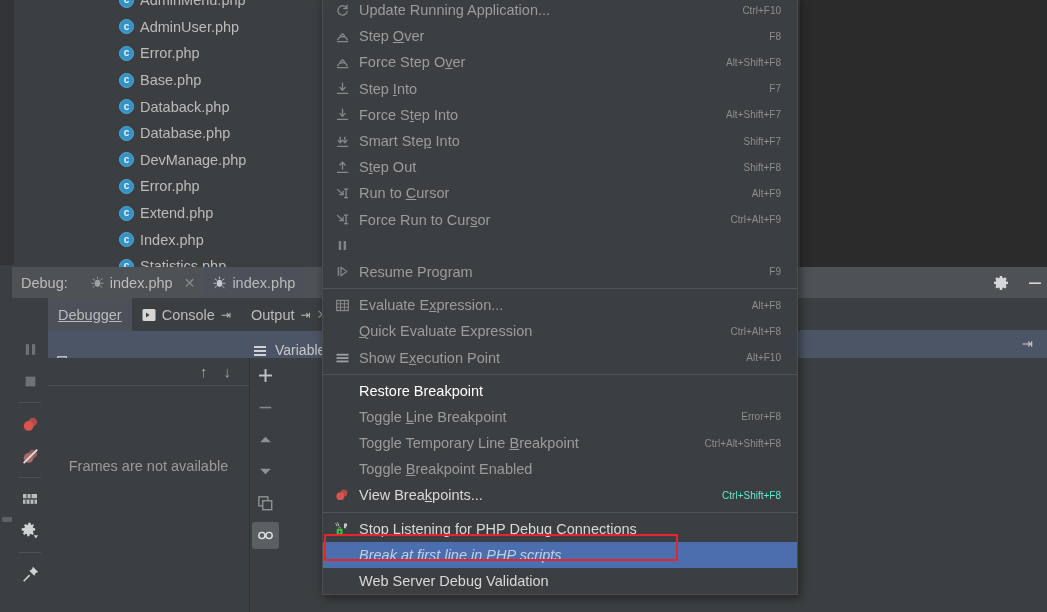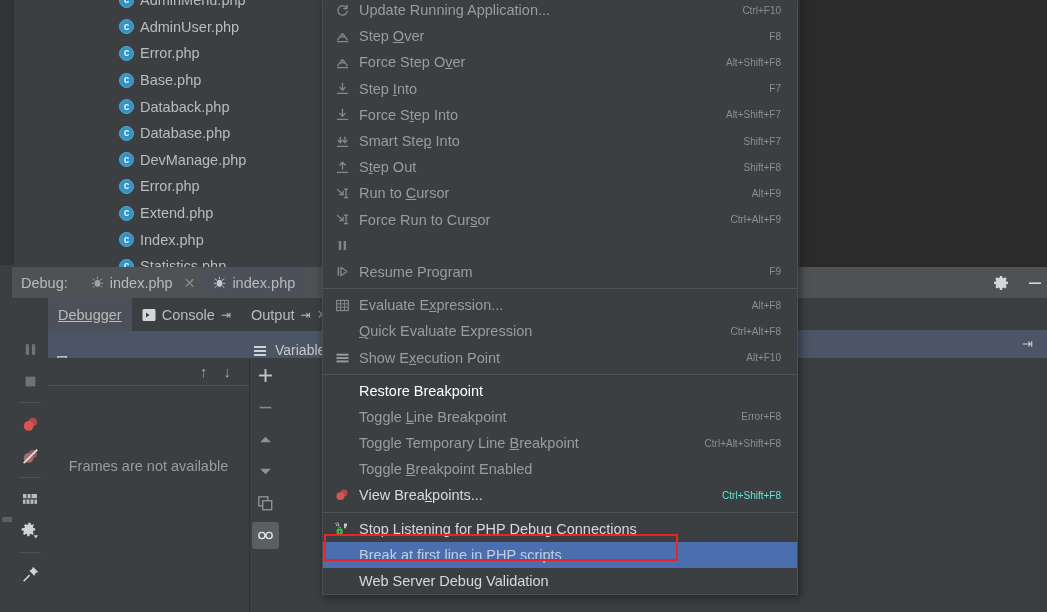--- a/index.html
+++ b/index.html
@@ -194,21 +194,21 @@
     width: 22px; flex: 0 0 22px; display: flex;
     align-items: center; justify-content: center;
     margin-right: 6px;
   }
   .mi .lbl { flex: 1 1 auto; }
   .mi .acc { color: #8b8d8e; font-size: 10px; margin-left: 18px; }
   .mi.enabled { color: #d8d8d8; align-items: center; }
   .mi.enabled .acc { color: #5eead4; }
   .mi.bright { color: #ffffff; }
   .mi.selected {
-    background: #4b6eaf; color: #c9d3e3;
+    background: #4b6eaf; color: #c9d3e3; font-style: italic;
   }
   .mi.selected .lbl { color: #c2cee0; }
   .menu-sep { height: 1px; background: #515456; margin: 3px 0; }
 
   .hl-red-box {
     position: absolute; left: 324px; top: 534px;
     width: 354px; height: 27px;
     border: 2px solid #e8232a;
     z-index: 60; pointer-events: none;
   }

